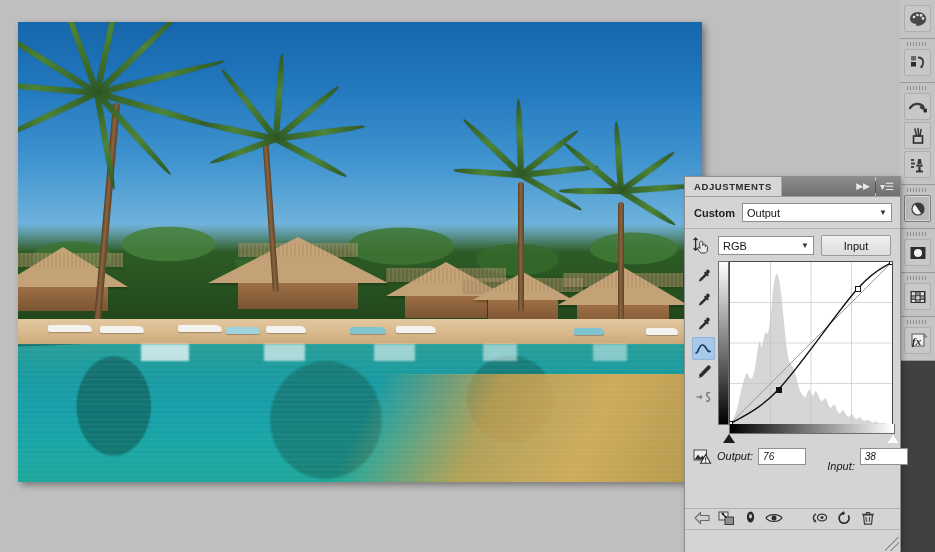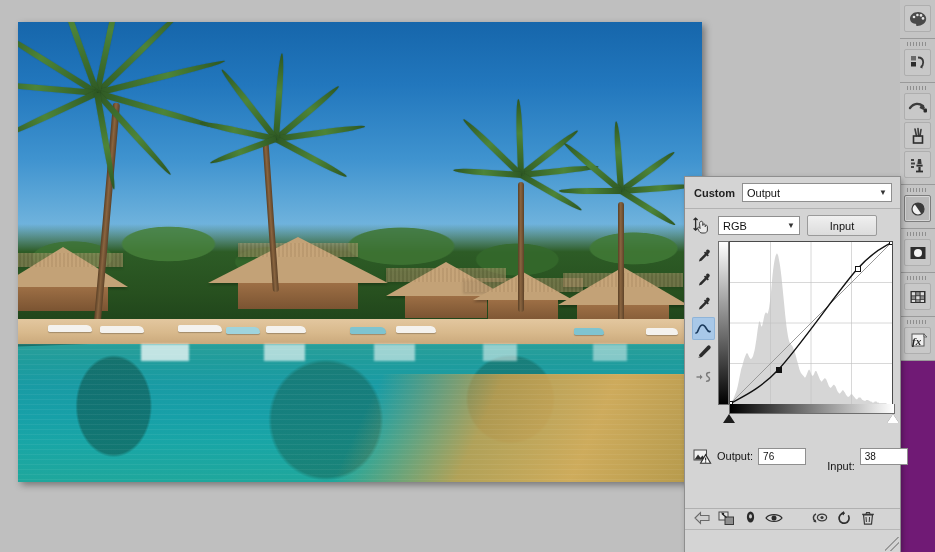--- a/index.html
+++ b/index.html
@@ -131,21 +131,21 @@
   .frond{
     position:absolute;transform-origin:0% 50%;
     height:6px;border-radius:0 50% 50% 0;
     background:linear-gradient(90deg,#2f5a24,#4d8438 55%,#2d5722);
     box-shadow:0 0 1px rgba(0,0,0,.3);
   }
 
   
   #right-dock{
     position:absolute;right:0;top:0;width:35px;height:552px;
-    background:#701a75;
+    background:#404040;
   }
   .dock-group{
     background:#c4c4c4;border-bottom:1px solid #9a9a9a;
     padding:3px 0 4px 0;
   }
   .dock-group .grip{
     height:4px;margin:0 7px 3px 7px;
     background:repeating-linear-gradient(90deg,#8e8e8e 0 1px,transparent 1px 3px);
   }
   .dock-btn{
@@ -195,21 +195,21 @@
   }
   #preset-label{font-weight:bold;font-size:11px;}
   .ps-select{
     flex:1;height:17px;background:#fff;border:1px solid #8f8f8f;
     display:flex;align-items:center;padding:0 4px;
     font-size:11px;color:#111;cursor:pointer;position:relative;
   }
   .ps-select .caret{margin-left:auto;font-size:8px;color:#333;}
 
   #channel-row{
-    display:flex;align-items:center;gap:7px;padding:6px 23px 5px 7px;text-align:right;
+    display:flex;align-items:center;gap:7px;padding:6px 9px 5px 7px;text-align:right;
   }
   #target-tool-icon{width:19px;height:19px;flex:none;cursor:pointer;}
   #channel-select{width:92px;}
   #auto-button{
     height:19px;min-width:48px;padding:0 10px;
     display:flex;align-items:center;justify-content:center;
     font-size:11px;color:#111;
     background:linear-gradient(180deg,#f0f0f0,#dcdcdc);
     border:1px solid #9a9a9a;border-radius:2px;cursor:pointer;
   }
@@ -255,20 +255,21 @@
     content:"";position:absolute;left:-6px;top:0;width:0;height:0;
     border-style:solid;border-width:0 6px 9px 6px;
     border-color:transparent transparent transparent transparent;
     box-shadow:0 0 0 0 #444;
   }
 
   #io-row{
     position:absolute;left:0;top:266px;width:215px;height:26px;
     display:flex;align-items:center;gap:5px;padding-left:8px;
     font-size:11px;
+    font-style:italic;
   }
   #clip-warn-icon{width:19px;height:18px;flex:none;cursor:pointer;}
   .io-label{font-size:11px;color:#141414;}
   .io-field{
     width:42px;height:15px;background:#fff;border:1px solid #8f8f8f;
     font-size:10px;color:#111;text-align:left;padding:0 4px;
     line-height:15px;cursor:text;
   }
 
   #panel-divider{
@@ -493,20 +494,27 @@
           <rect x="4" y="2" width="12" height="12" fill="#f0f0f0" stroke="#555" stroke-width="1"></rect>
           <path d="M16 2 l0 3 3 0z" fill="#cfcfcf" stroke="#555" stroke-width=".8"></path>
           <text x="4" y="13" font-family="Liberation Serif, serif" font-size="11" font-style="italic" font-weight="bold" fill="#222">fx</text>
         </svg>
       </div>
     </div>
   </div>
 
   <div id="adjustments-panel">
 
+    <div id="panel-tabbar">
+      <div id="panel-tab">ADJUSTMENTS</div>
+      <div id="tabbar-spacer"></div>
+      <div id="collapse-icon">▶▶</div>
+      <div id="tab-divider"></div>
+      <div id="panel-menu-icon">▾☰</div>
+    </div>
 
     <div id="preset-row">
       <div id="preset-label">Custom</div>
       <div class="ps-select">
         <span>Output</span>
         <span class="caret">▼</span>
       </div>
     </div>
 
     <div id="channel-row">

